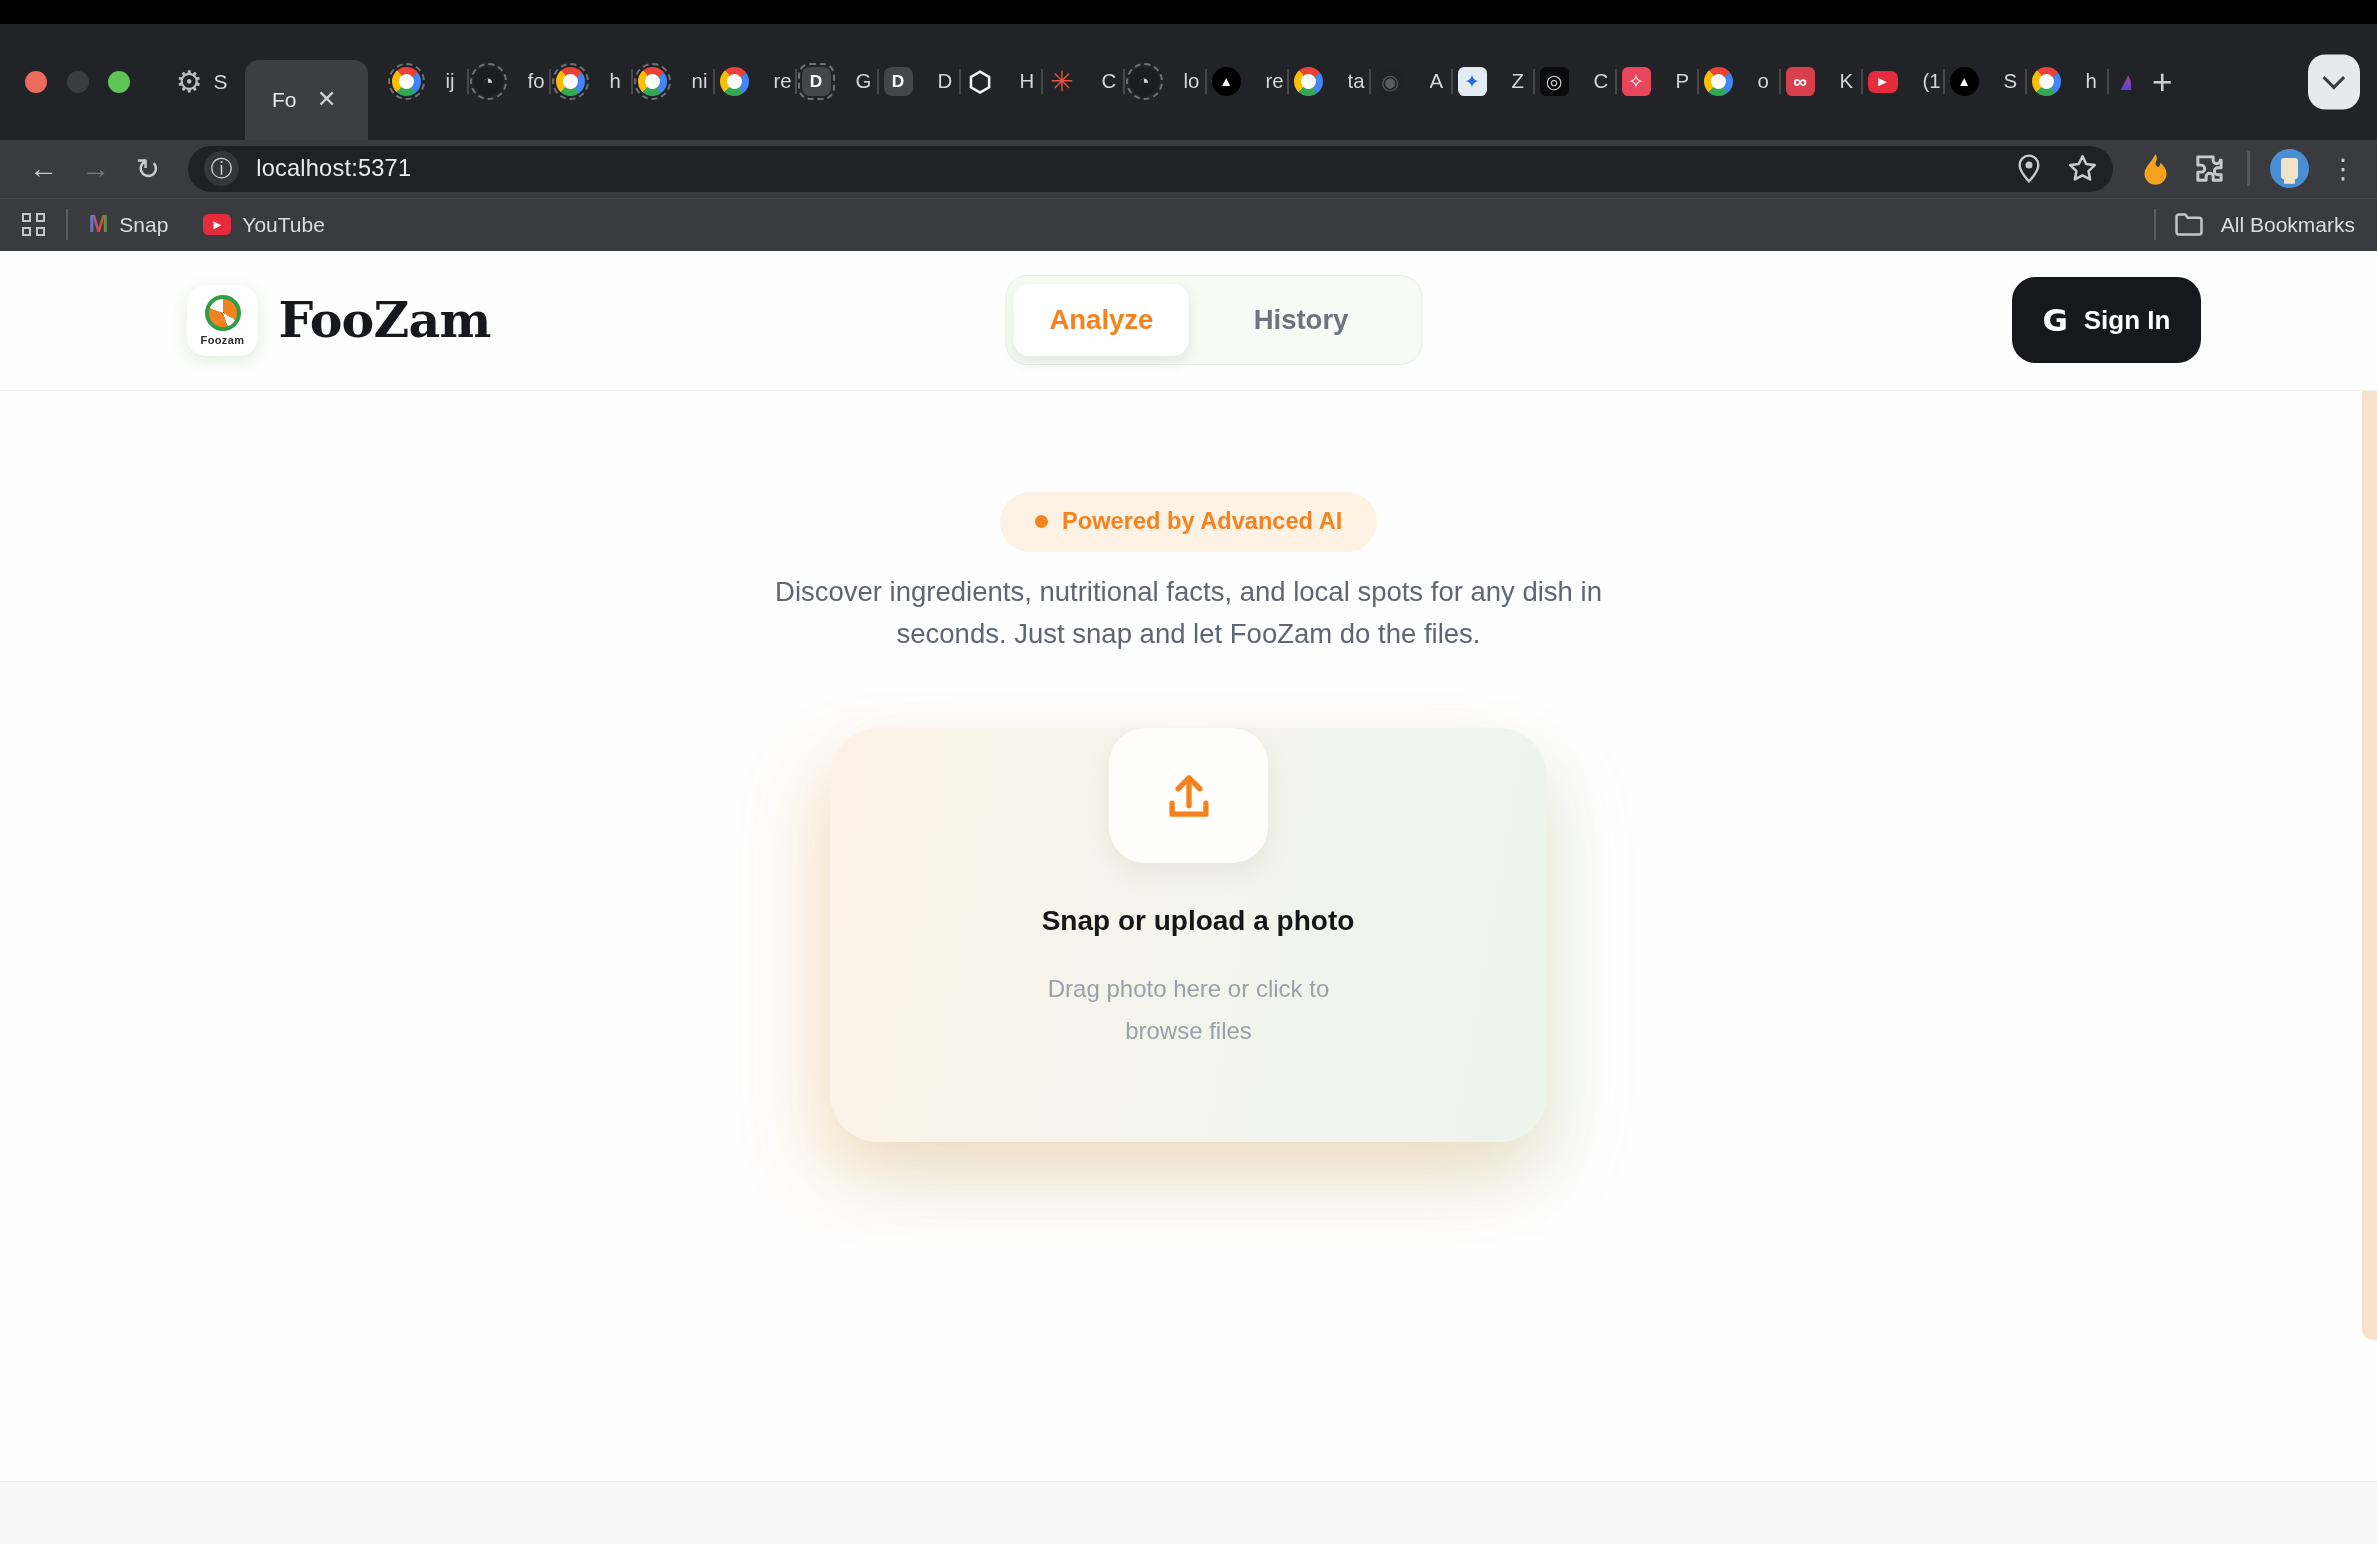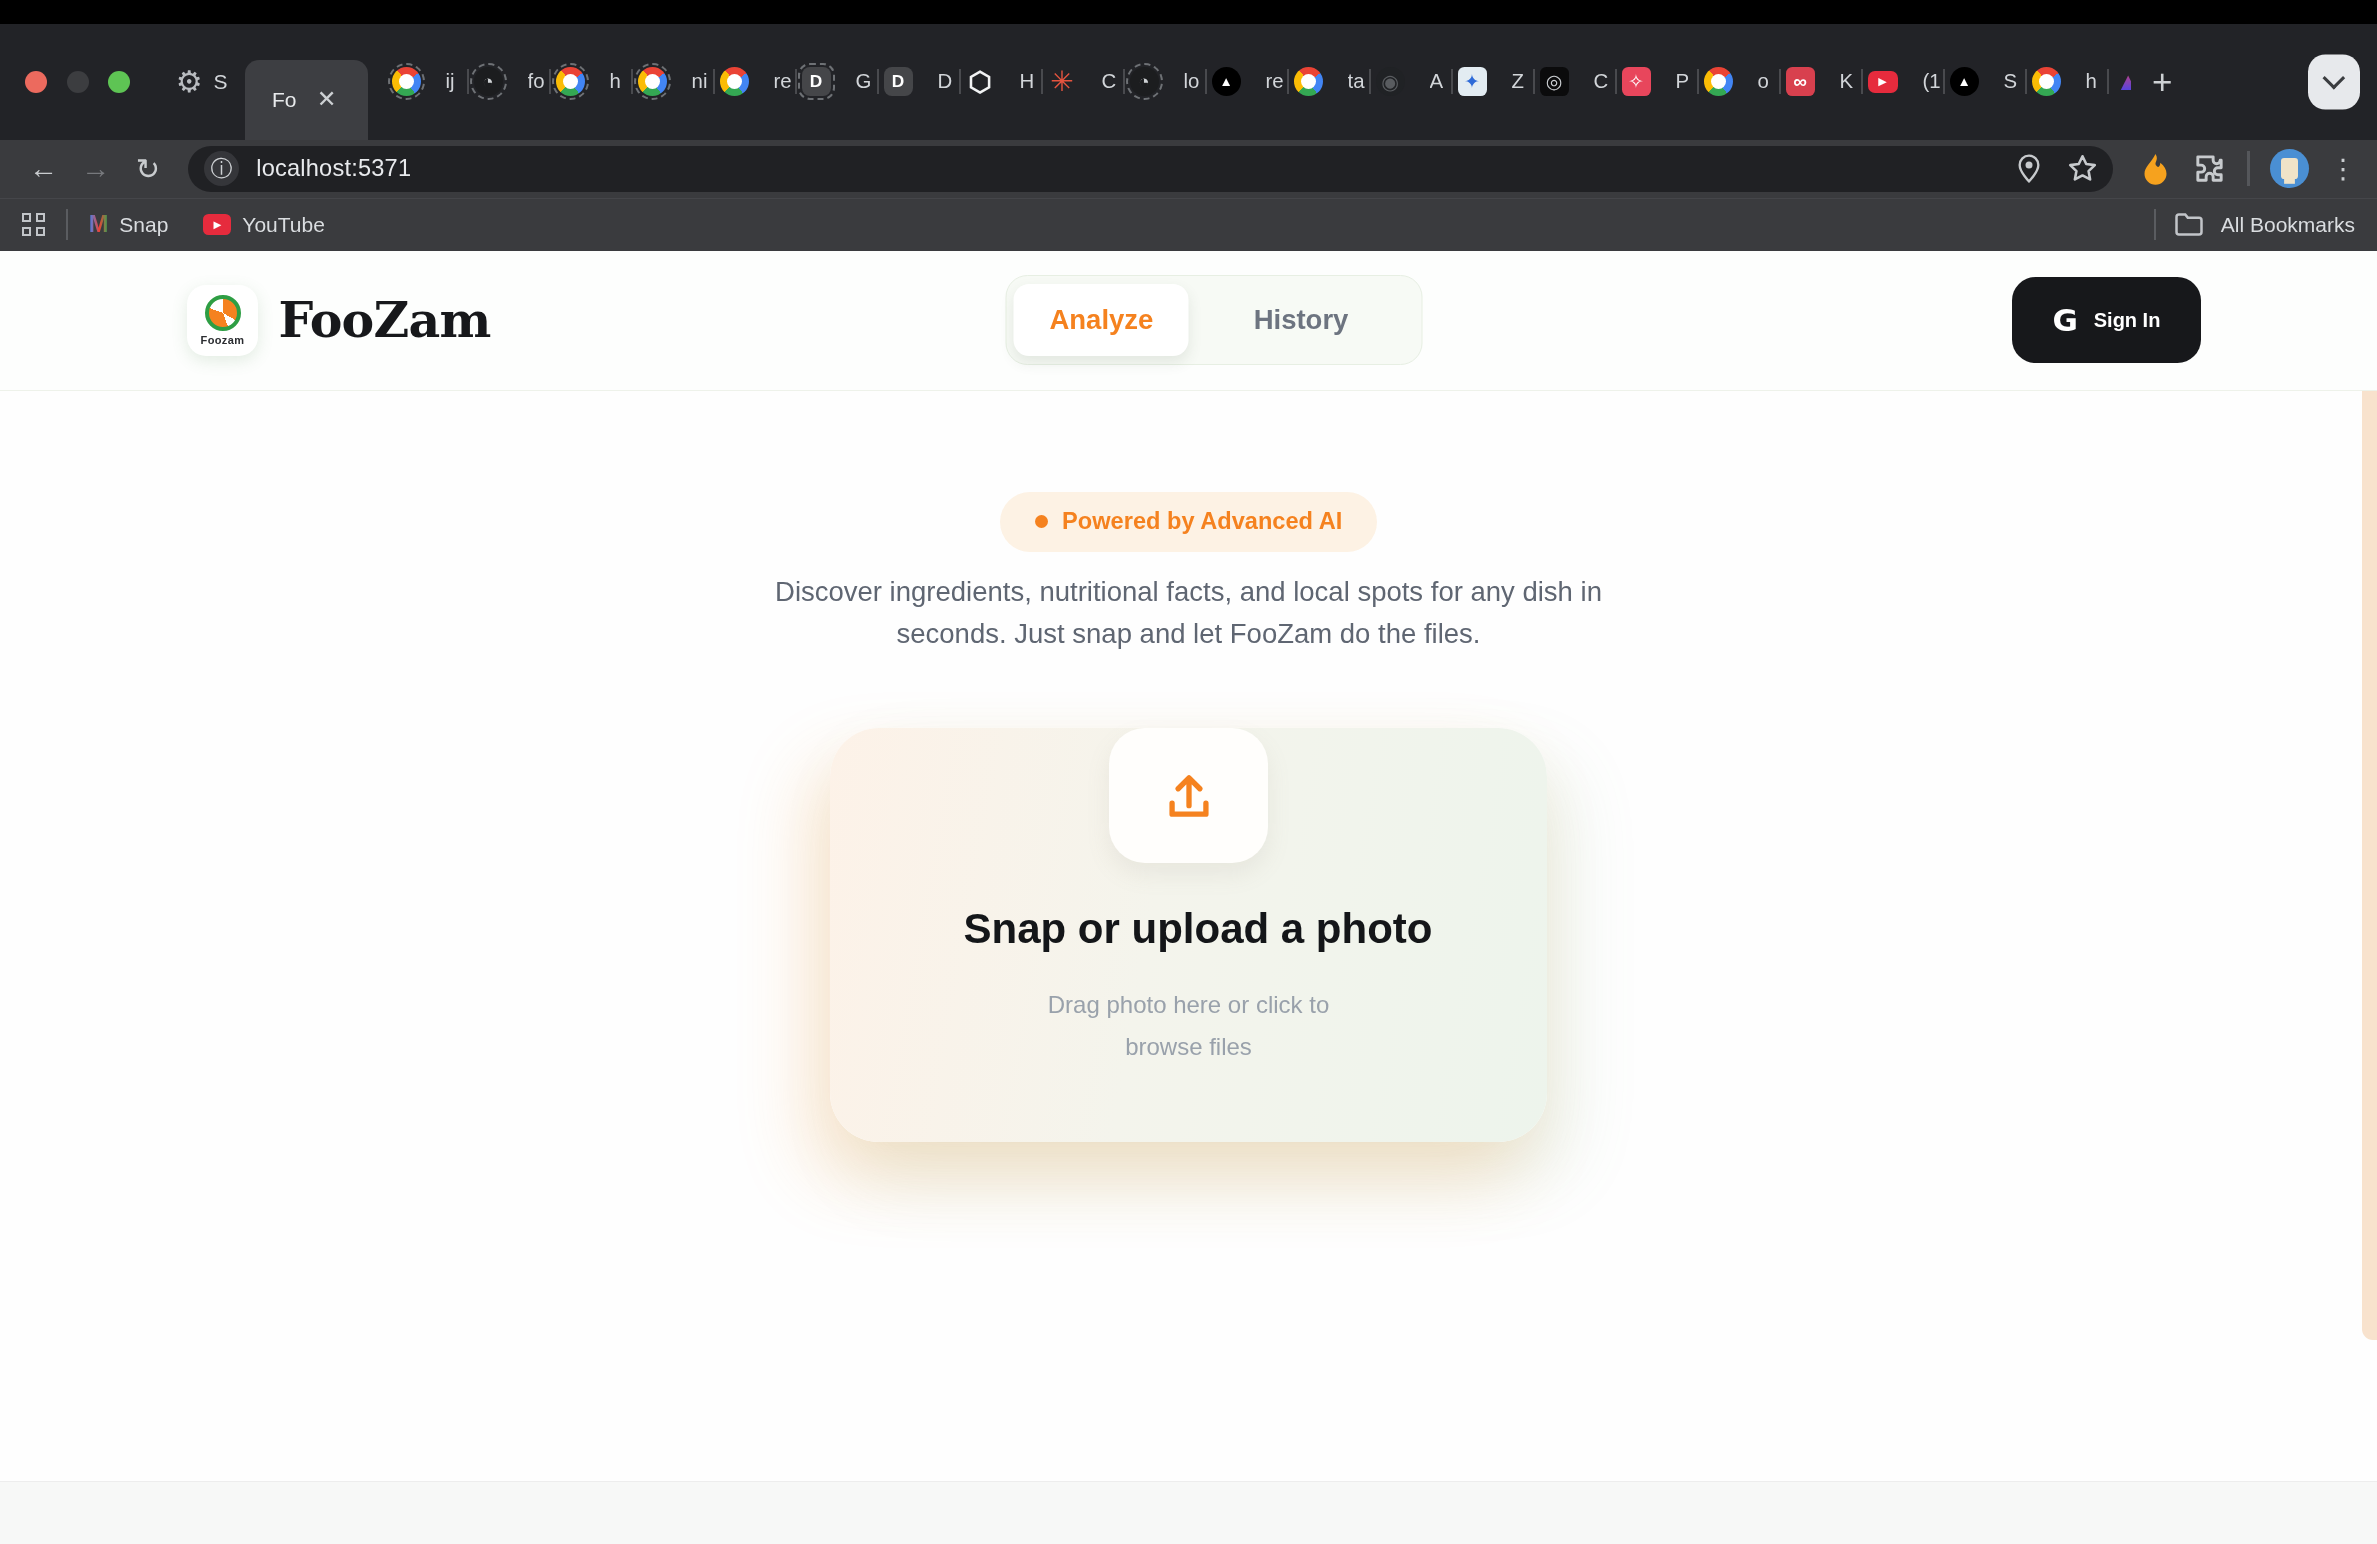--- a/index.html
+++ b/index.html
@@ -102,40 +102,40 @@
 
   .nav-pills { position:absolute; left:50%; top:50%; transform:translate(-44%,-50%); background:#f7faf5;
                border:1.6px solid #e7efe3; border-radius:22px; padding:7.9px; display:flex; align-items:center; width:417px; height:90px; }
   .pill-analyze { background:#fff; border-radius:15.7px; box-shadow:0 6.3px 14px rgba(60,80,60,.10); height:72px; width:175px;
                   display:flex; align-items:center; justify-content:center; font-size:27.5px; font-weight:bold; }
   .pill-history { flex:1; text-align:center; font-size:27.5px; font-weight:bold; color:#6d7480; }
 
   .signin-btn { position:absolute; right:176px; top:50%; transform:translateY(-50%); width:189px; height:86px;
                 background:#17181b; border-radius:23.6px; display:flex; align-items:center; justify-content:center; gap:15.7px; }
   .g-mono { color:#fff; font-size:31px; font-weight:bold; font-family:"DejaVu Sans", sans-serif; }
-  .signin-label { color:#fff; font-size:20px; font-weight:bold; }
+  .signin-label { color:#fff; font-size:26px; font-weight:bold; }
 
   .hero { text-align:center; }
   .badge { display:inline-flex; align-items:center; gap:14px; margin-top:101px; background:#fdf2e4;
            border-radius:785px; padding:0 35px; height:60px; }
   .badge-dot { width:13.4px; height:13.4px; border-radius:50%; background:#f5821f; }
   .badge-text { font-size:23.6px; font-weight:bold; }
 
   h1.headline { margin-top:22px; font-family:"DejaVu Serif", serif; font-weight:bold; font-size:116px; color:#17181a; white-space:nowrap; }
   h1 .squeeze { display:inline-block; transform:scaleX(.76); letter-spacing:-3.1px; }
 
   .subtitle { margin-top:19px; font-size:27.5px; color:#5f6672; line-height:1.56; }
 
   .upload-card { width:717px; height:414px; margin:58px auto 0; border-radius:49px;
                  background:linear-gradient(100deg,#fdf2e8 0%,#f4f4ec 45%,#edf4ec 100%);
                  box-shadow:-22px 35px 71px rgba(243,150,50,.22), 22px 35px 71px rgba(110,160,110,.14);
                  text-align:center; }
   .upload-icon-card { width:159px; height:135px; margin:72px auto 0; background:#fffefc; border-radius:36px;
                       box-shadow:0 11px 23.6px rgba(150,140,120,.12); display:flex; align-items:center; justify-content:center; }
-  .upload-title { margin-top:42px; font-size:42px; font-weight:bold; color:#141619;padding-left:19px; }
+  .upload-title { margin-top:42px; font-size:28px; font-weight:bold; color:#141619;padding-left:19px; }
   .upload-hint { margin-top:31px; font-size:24px; color:#99a1ab; line-height:1.75; }
 
   .page-footer { position:absolute; left:0; right:0; bottom:0; height:63px; background:#f7f8f7; border-top:0.8px solid #ededed; }
 </style>
 </head>
 <body>
 
 <div class="black-cap"></div>
 
 <div class="tabstrip">

